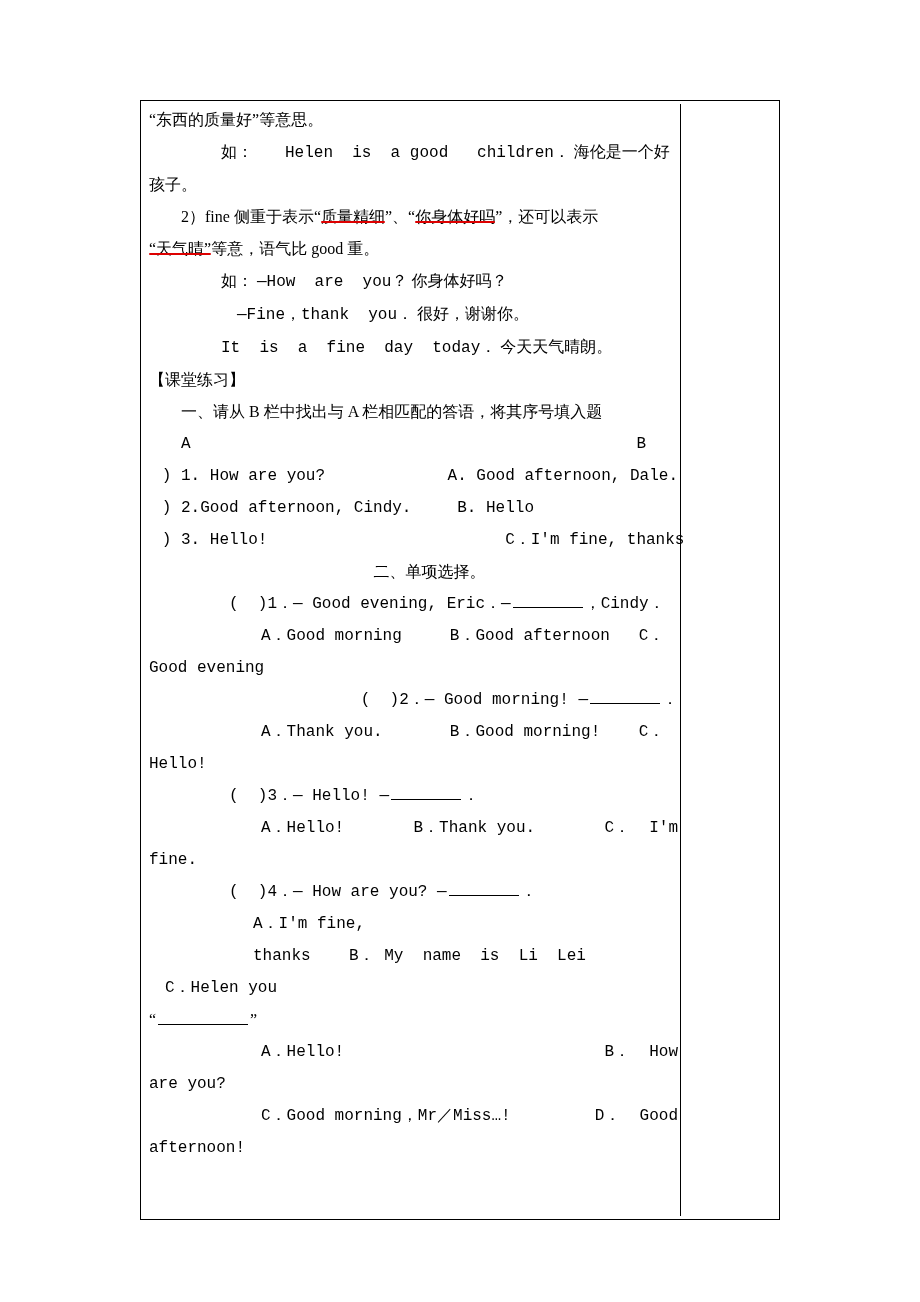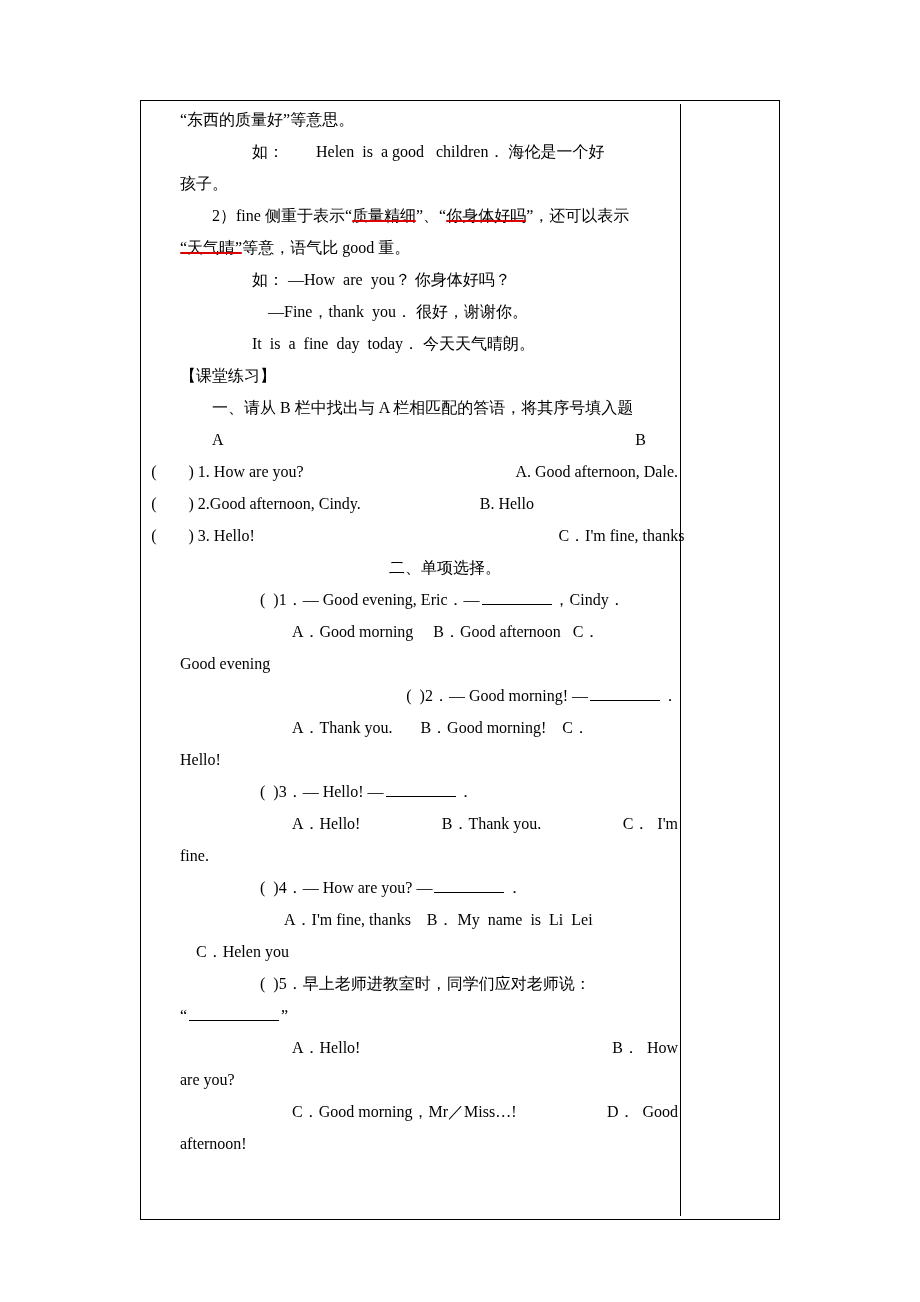--- a/index.html
+++ b/index.html
@@ -27,26 +27,25 @@
     padding: 3px 8px;
     box-sizing: border-box;
     overflow: hidden;
   }
   .inner {
     border-right: 1px solid #000;
     margin-right: 90px;
     padding-right: 2px;
     box-sizing: border-box;
     height: 100%;
-    margin-left: 31px;
   }
   .content {
     letter-spacing: 0;
   }
-  .mono { font-family: Liberation Serif, serif; letter-spacing: 0; }
+  .mono { font-family: Liberation Mono, monospace; letter-spacing: 0; }
   .hang { text-indent: 0; }
   .red-under { position: relative; }
   .red-under::after {
     content: "";
     position: absolute;
     left: 0; right: 0; bottom: 2px;
     height: 2px;
     background: #d00;
     border-radius: 2px;
   }
@@ -172,23 +171,20 @@
         <div class="mono" style="padding-left:5em;">
           <span>(&nbsp;&nbsp;)4．— How are you? —</span><span class="gapfill"></span><span>．</span>
         </div>
         <div class="mono" style="padding-left:6.5em;">
           <span>A．I'm fine, thanks&nbsp;&nbsp;&nbsp;&nbsp;B．&nbsp;My&nbsp;&nbsp;name&nbsp;&nbsp;is&nbsp;&nbsp;Li&nbsp;&nbsp;Lei</span>
         </div>
         <div class="mono" style="padding-left:1em;">
           <span>C．Helen you</span>
         </div>
 
-        <div style="padding-left:5em; letter-spacing:2px;">
-          <span class="mono" style="letter-spacing:0;">(&nbsp;&nbsp;)5．早上老师进教室时，同学们应对老师说：</span>
-        </div>
         <div>
           <span>“</span><span class="gapfill long"></span><span>”</span>
         </div>
         <div class="mono row" style="padding-left:7em;">
           <span>A．Hello!</span>
           <span>B．&nbsp;&nbsp;How</span>
         </div>
         <div class="mono">
           <span>are you?</span>
         </div>

